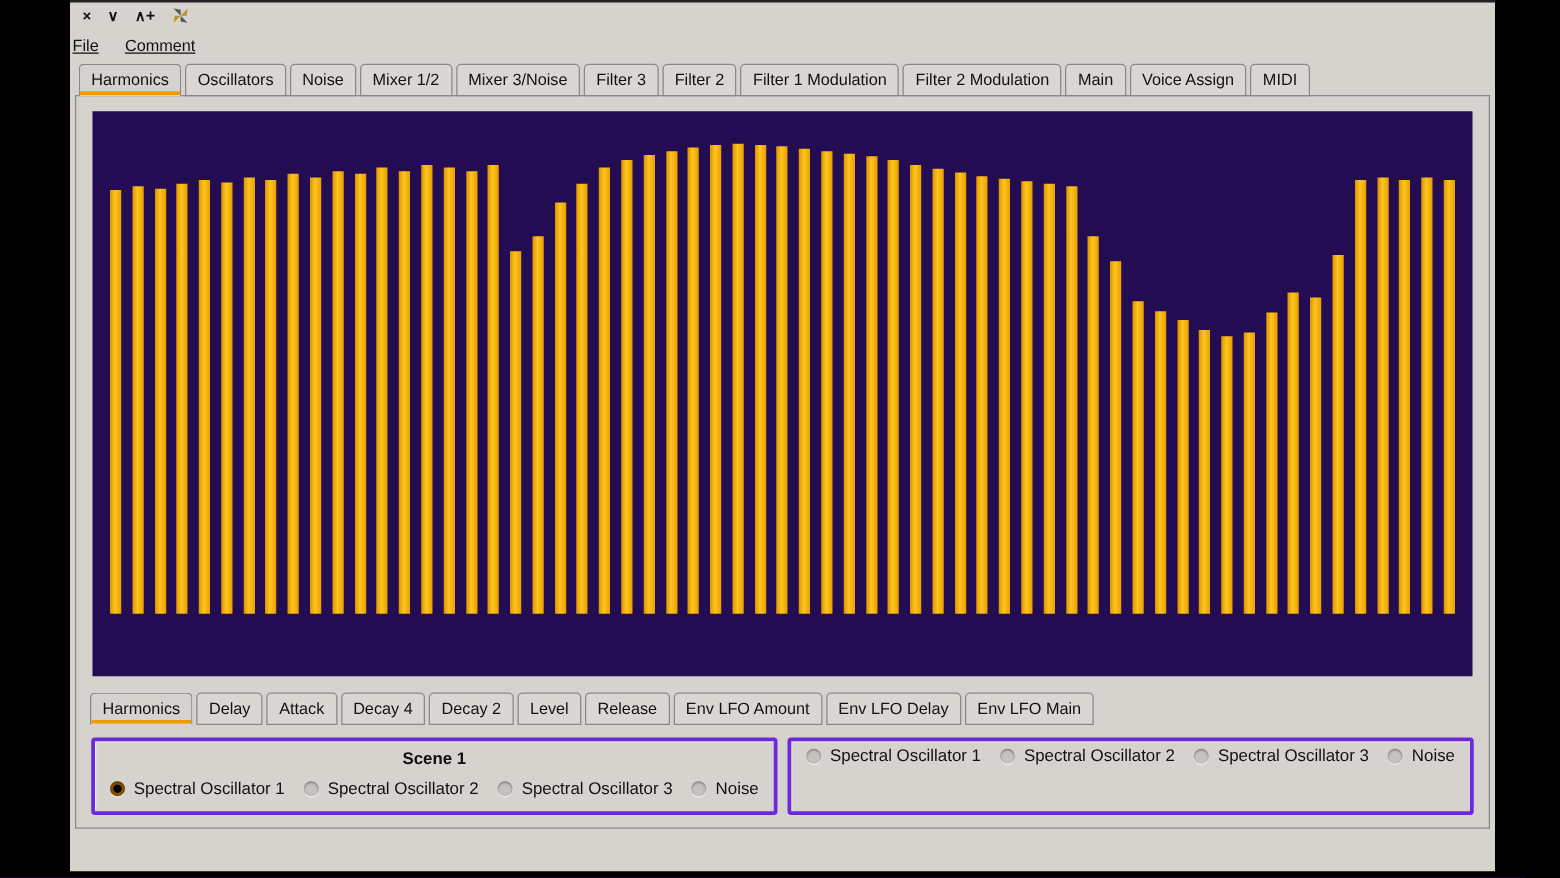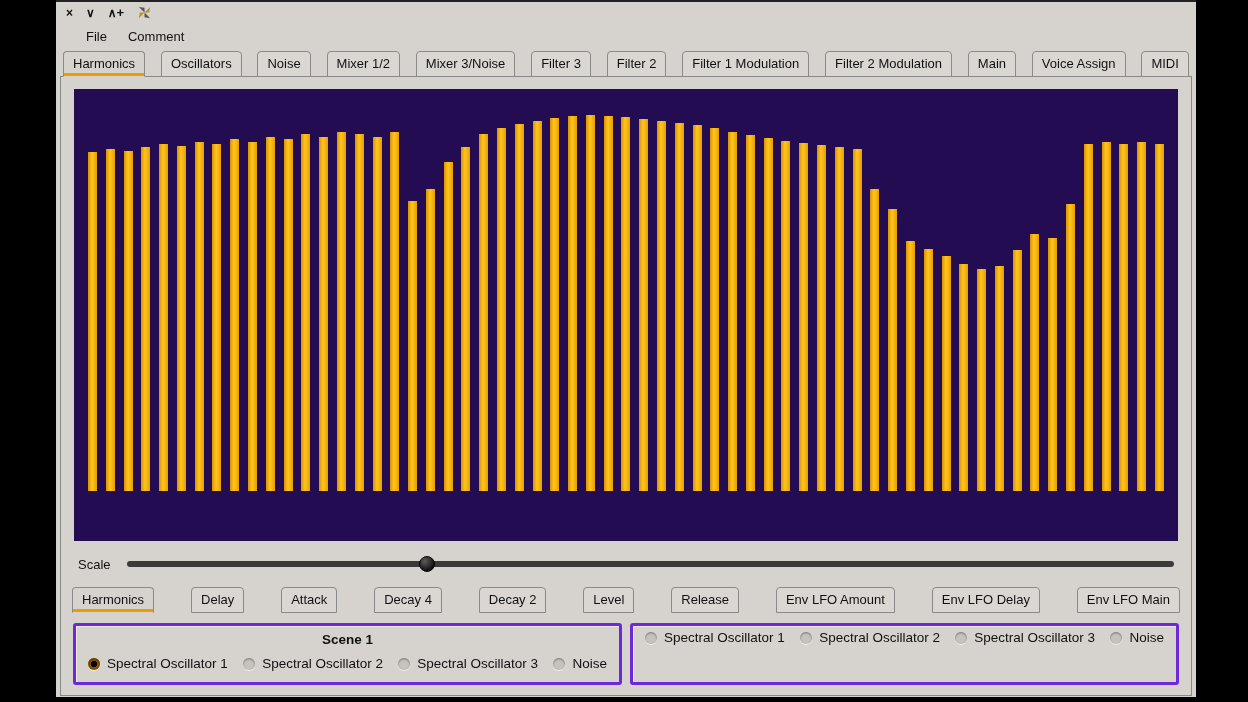--- a/index.html
+++ b/index.html
@@ -12,24 +12,24 @@
     background:#d6d3ce;border-top:2px solid #222;box-sizing:border-box;
   }
   
   .titlebar{height:21px;display:flex;align-items:center;padding:0 10px;font-size:13px;font-weight:bold;}
   .tb-controls{display:flex;gap:13px;font-size:12px;}
   .tb-ctrl{line-height:1;cursor:default;}
   .tb-title{flex:1;display:flex;justify-content:center;gap:30px;white-space:nowrap;}
   .tb-right{display:flex;align-items:center;gap:13px;}
   .app-icon{display:inline-flex;width:15px;height:15px;}
   
-  .menubar{height:23px;display:flex;align-items:center;gap:21px;padding:2px 30px 0;font-size:13px;}
+  .menubar{height:23px;display:flex;align-items:center;gap:21px;padding:2px 2px 0;font-size:13px;text-decoration:underline;}
   .menu-item{cursor:default;}
   
-  .tabbar{display:flex;gap:3px;padding:0 3px;margin:3px 4px -1px 4px;position:relative;z-index:2;justify-content:space-between;}
+  .tabbar{display:flex;gap:3px;padding:0 3px;margin:3px 4px -1px 4px;position:relative;z-index:2;}
   .tab{
     background:#dad7d2;border:1px solid #898989;border-radius:4px 4px 0 0;
     padding:4px 9px 5px;font-size:13px;white-space:nowrap;cursor:default;
   }
   .tab.selected{
     background:#d6d3ce;border-bottom-color:#d6d3ce;
     box-shadow:inset 0 -3px 0 #ee9d00;
   }
   .tabbar.env{margin:13px 8px 0;z-index:1;}
   
@@ -171,27 +171,20 @@
         <div class="bar" style="height: 257px;"></div>
         <div class="bar" style="height: 253px;"></div>
         <div class="bar" style="height: 287px;"></div>
         <div class="bar" style="height: 347px;"></div>
         <div class="bar" style="height: 349px;"></div>
         <div class="bar" style="height: 347px;"></div>
         <div class="bar" style="height: 349px;"></div>
         <div class="bar" style="height: 347px;"></div>
       </div>
 
-    <div class="scale-row">
-      <span class="scale-label">Scale</span>
-      <div class="slider">
-        <div class="slider-track"></div>
-        <div class="slider-handle" id="slider-handle" style="left: calc(28.7% - 8px);"></div>
-      </div>
-    </div>
 
     <div class="tabbar env" id="tabs-env">
         <div class="tab selected">Harmonics</div>
         <div class="tab">Delay</div>
         <div class="tab">Attack</div>
         <div class="tab">Decay 4</div>
         <div class="tab">Decay 2</div>
         <div class="tab">Level</div>
         <div class="tab">Release</div>
         <div class="tab">Env LFO Amount</div>

